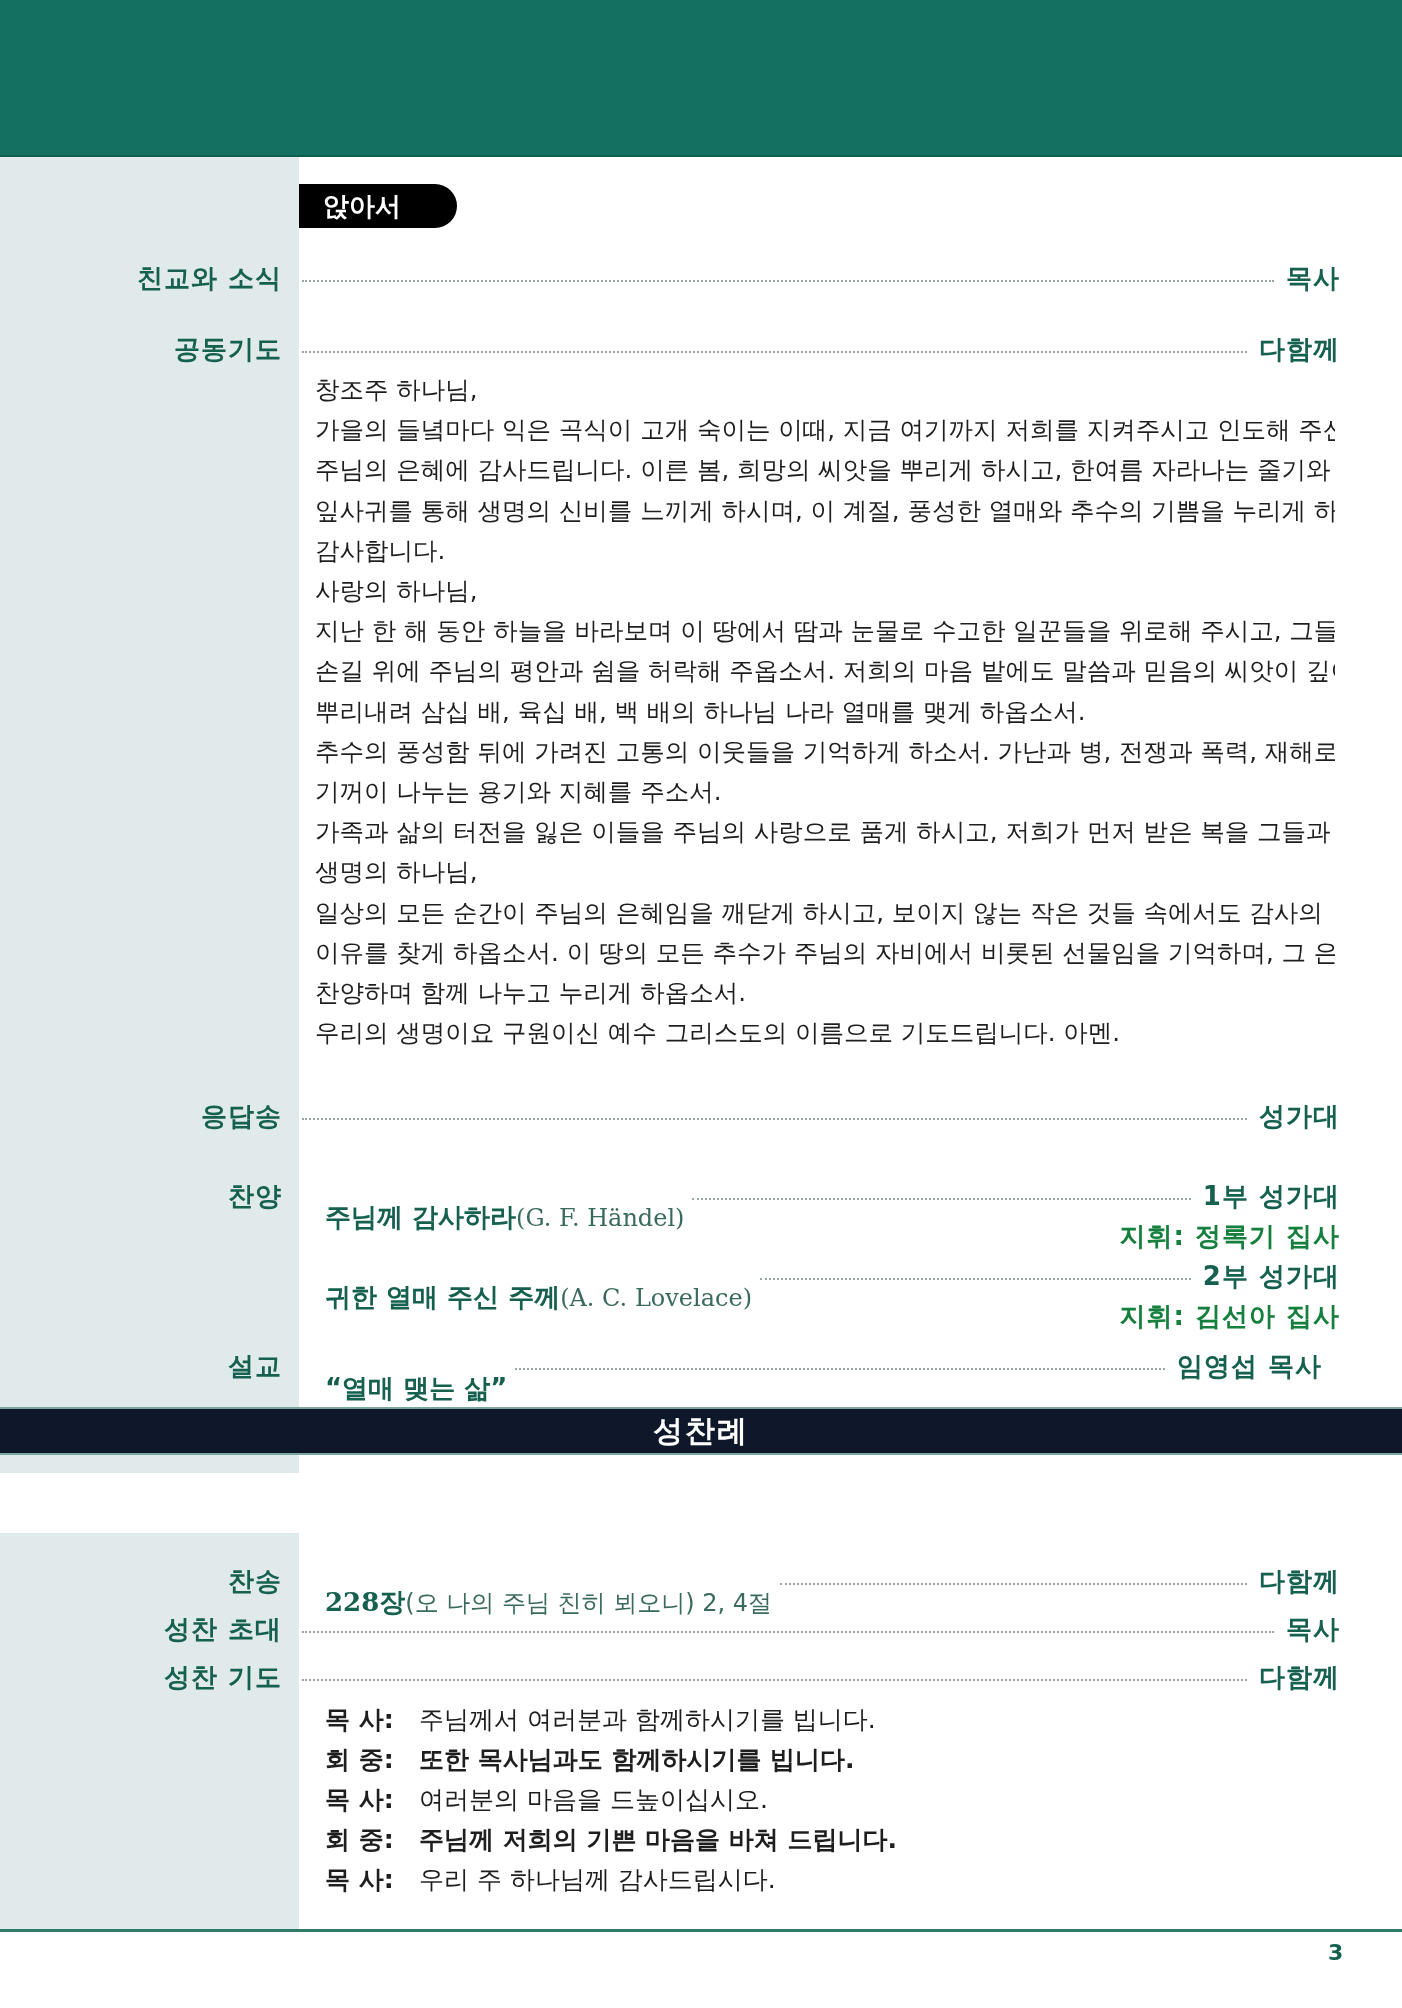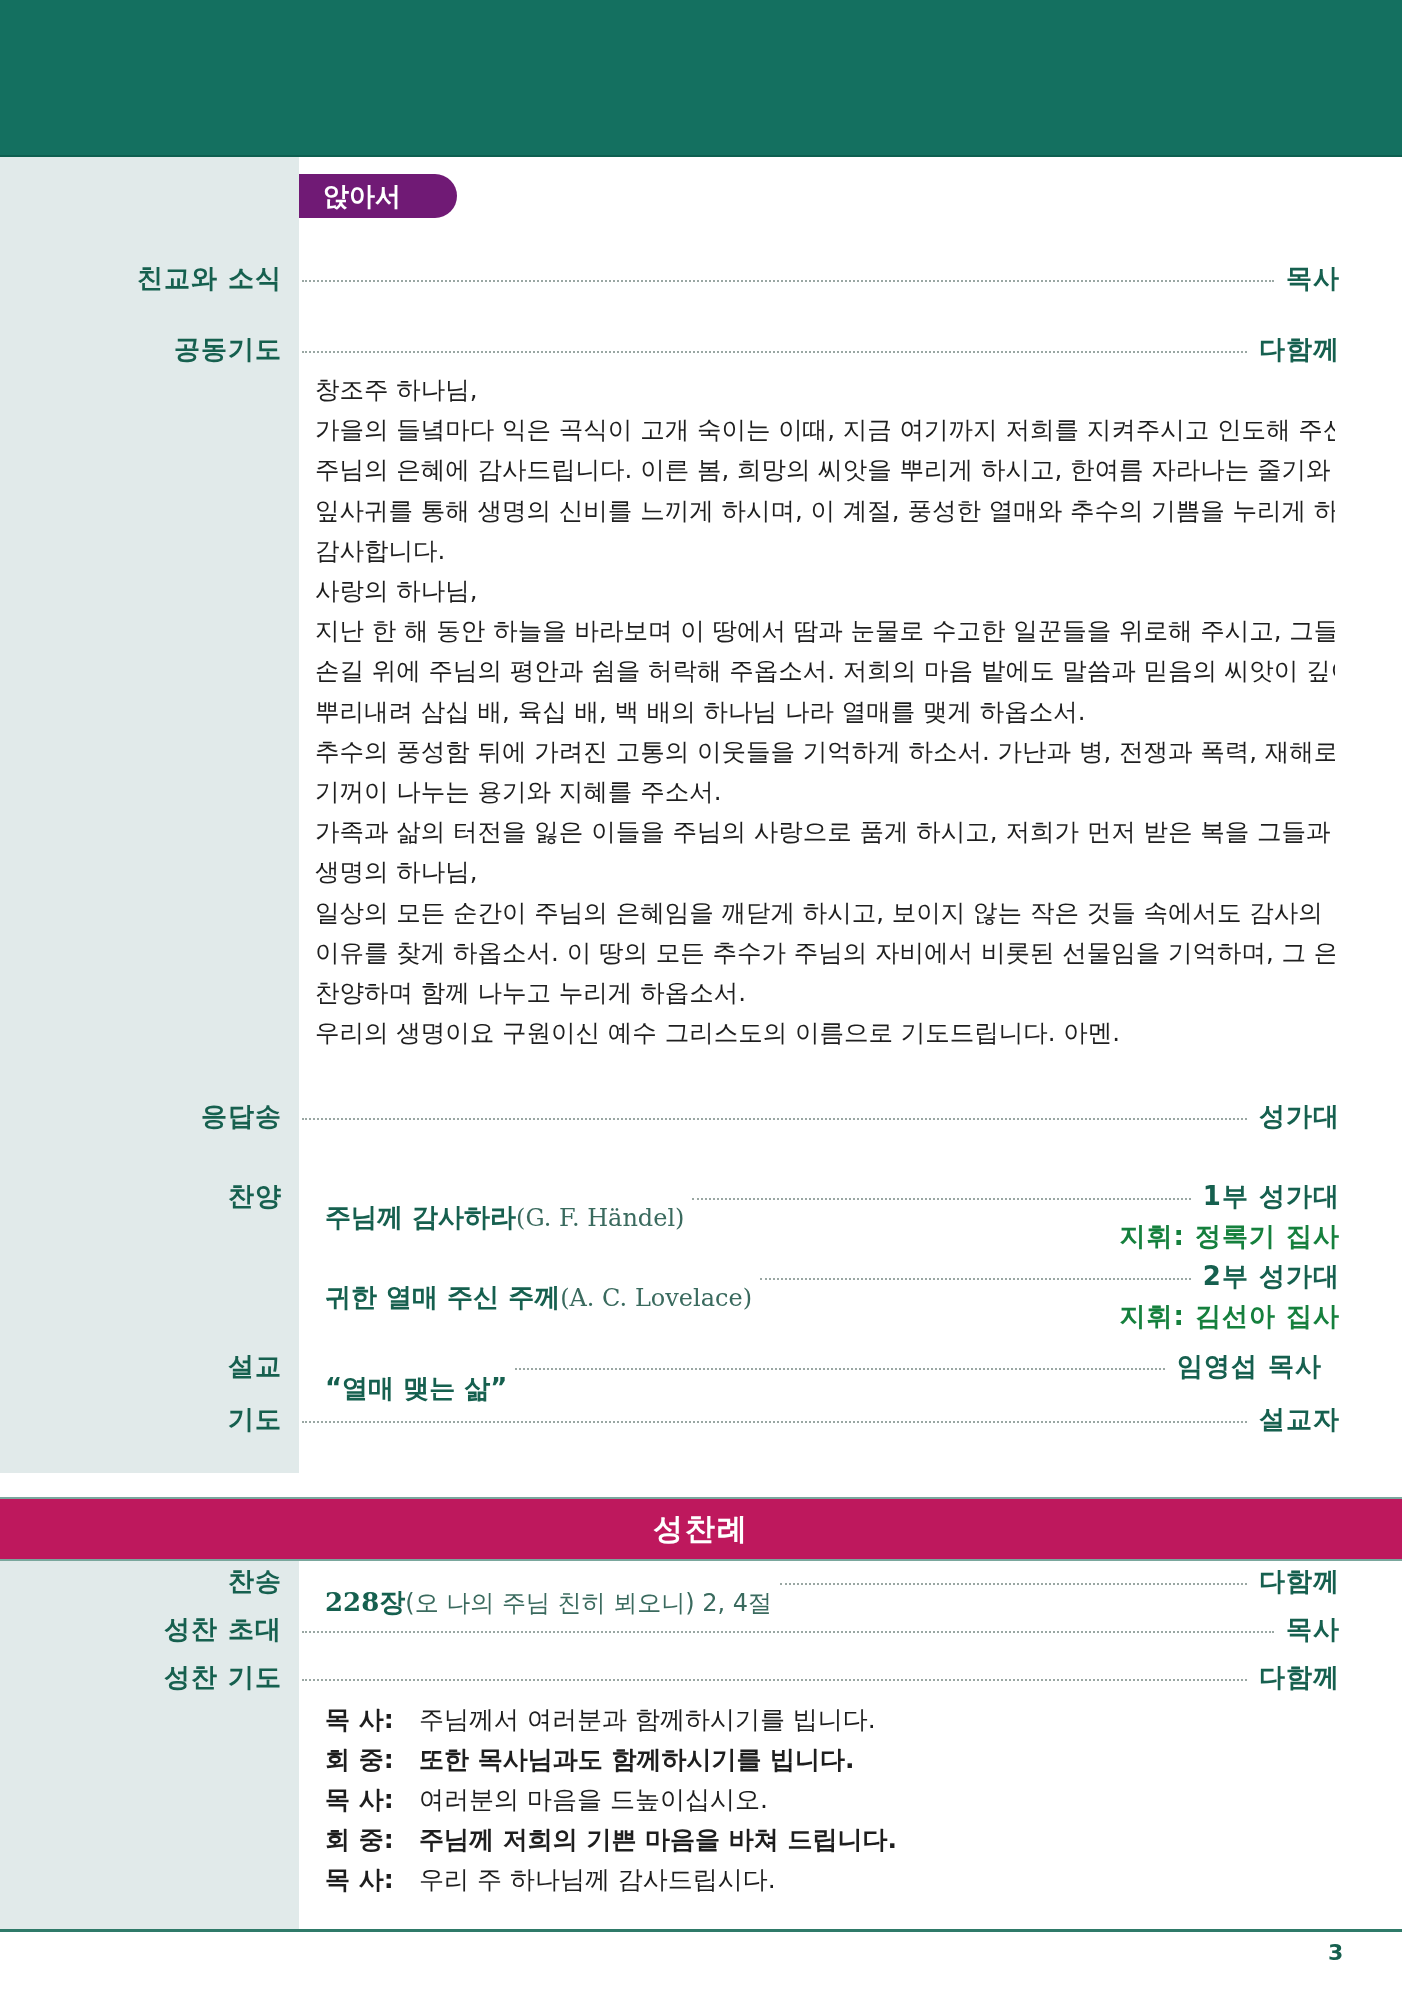--- a/index.html
+++ b/index.html
@@ -7,28 +7,28 @@
     width: 1402px; height: 2008px; position: relative; overflow: hidden;
     background: #ffffff;
     font-family: "DejaVu Sans", "Liberation Sans", sans-serif;
     color: #1a1a1a;
   }
   .top-band { position: absolute; left: 0; top: 0; width: 1402px; height: 155px; background: #147060; border-bottom: 2px solid #0e5f50; }
   .left-col { position: absolute; left: 0; width: 299px; background: #e1eaea; }
   .left-col.a { top: 157px; height: 1316px; }
   .left-col.b { top: 1533px; height: 396px; }
   .section-banner {
-    position: absolute; left: 0; top: 1497px; width: 1402px; height: 64px;
-    background: #be185d; border-top: 2px solid #7aa79d; border-bottom: 2px solid #7aa79d;
+    position: absolute; left: 0; top: 1407px; width: 1402px; height: 48px;
+    background: #0f172a; border-top: 2px solid #7aa79d; border-bottom: 2px solid #7aa79d;
     box-sizing: border-box; display: flex; align-items: center; justify-content: center;
     color: #ffffff; font-weight: bold; font-size: 30px; letter-spacing: 2px;
   }
   .pill {
-    position: absolute; left: 299px; top: 174px; width: 158px; height: 44px;
-    background: #701a75; border-radius: 0 22px 22px 0;
+    position: absolute; left: 299px; top: 184px; width: 158px; height: 44px;
+    background: #000000; border-radius: 0 22px 22px 0;
     color: #ffffff; font-weight: bold; font-size: 26px; line-height: 44px; padding-left: 24px; box-sizing: border-box;
   }
   .row { position: absolute; left: 0; width: 1402px; height: 36px; }
   .row .label {
     position: absolute; right: 1120px; top: 0; text-align: right; white-space: nowrap;
     color: #16604f; font-weight: bold; font-size: 26px; line-height: 36px; letter-spacing: 1px;
   }
   .row .line {
     position: absolute; top: 0; height: 36px; display: flex; align-items: center;
   }

